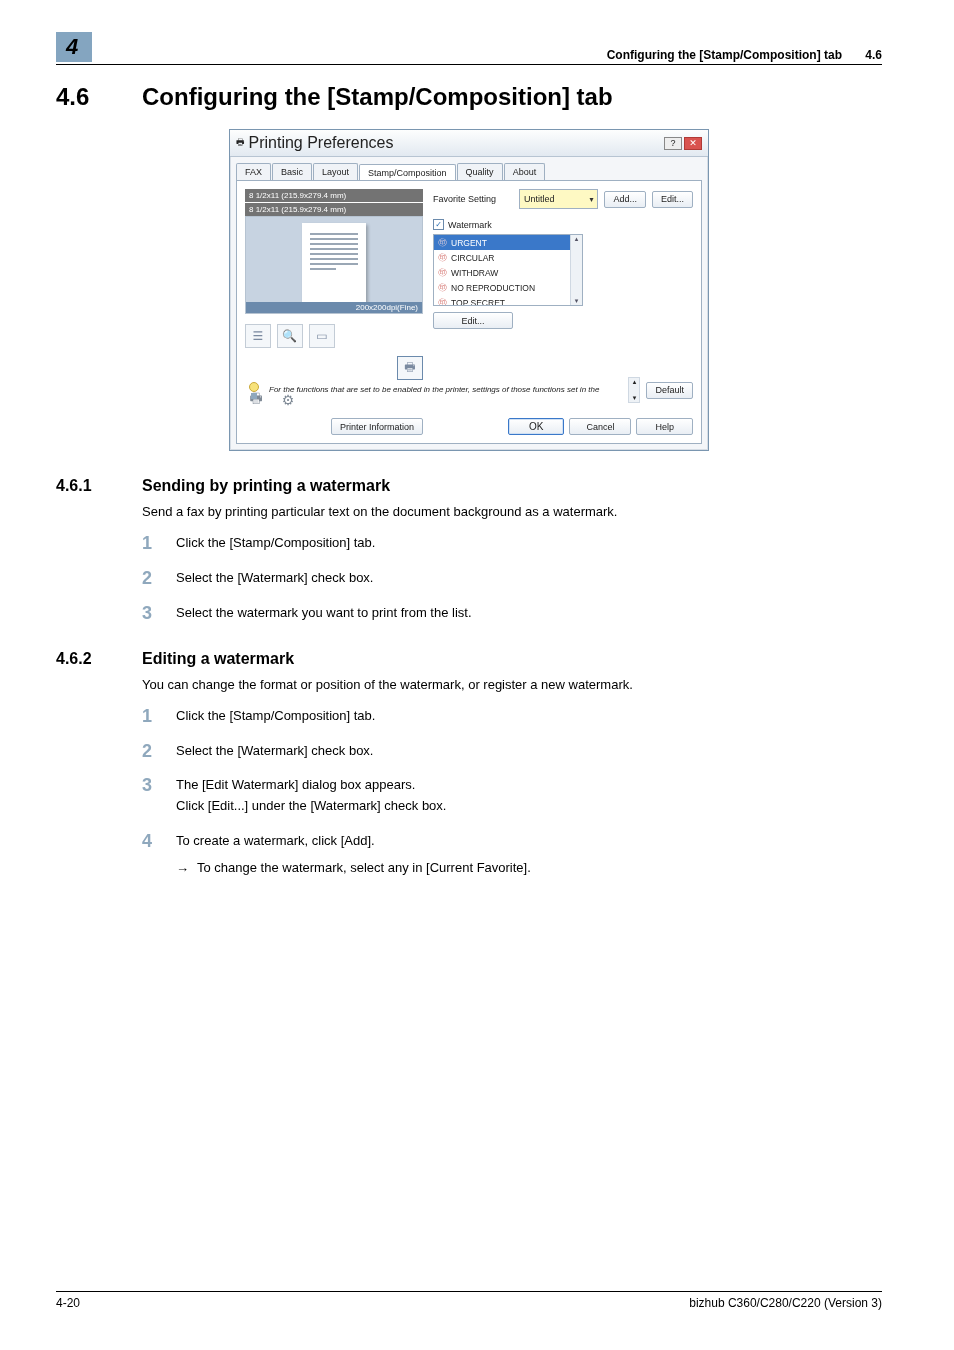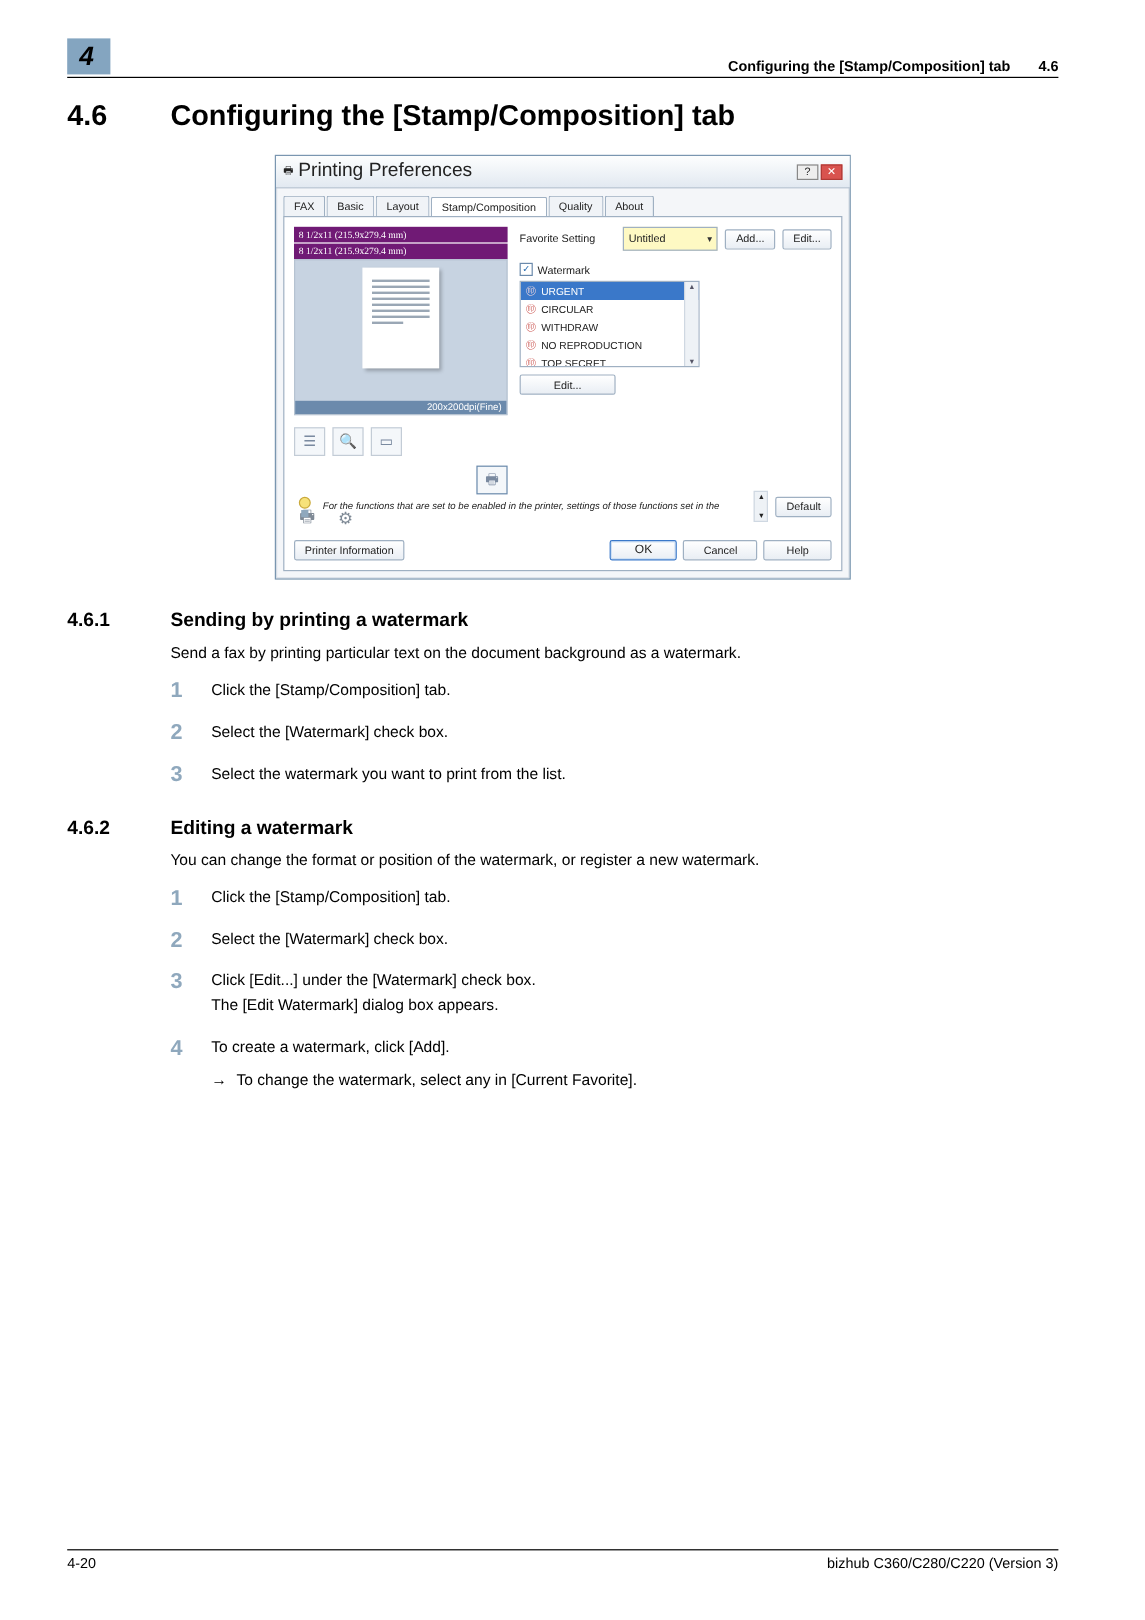--- a/index.html
+++ b/index.html
@@ -30,33 +30,33 @@
   .titlebar { background: linear-gradient(#fdfefe,#e2e9f1); border-bottom: 1px solid #b7c4d2; padding: 4px 6px; display: flex; justify-content: space-between; align-items: center; }
   .titlebar .ttl { font-size: 16px; }
   .winbtns { display: flex; gap: 2px; }
   .winbtn { width: 18px; height: 13px; border: 1px solid #888; background: #eee; font-size: 9px; line-height: 11px; text-align: center; }
   .winbtn.close { background: #d9534f; color: #fff; border-color: #b03a36; }
   .tabs { display: flex; padding: 6px 6px 0 6px; gap: 1px; }
   .tab { border: 1px solid #9fb0c2; border-bottom: none; background: #f0f3f7; padding: 3px 8px; font-size: 9px; border-radius: 2px 2px 0 0; text-align: right; }
   .tab.active { background: #fff; font-weight: normal; position: relative; top: 1px; }
   .dbody { border: 1px solid #9fb0c2; margin: 0 6px 6px 6px; background: #fff; padding: 8px; display: flex; gap: 10px; min-height: 250px; position: relative; }
   .leftcol { width: 178px; display: flex; flex-direction: column; }
-  .preview-head { background: #701a75; color: #fff; font-size: 8px; padding: 2px 4px; font-family: Liberation Serif, serif; }
-  .preview-box { flex: 0 0 auto; border: 1px solid #b6c3d1; background: #c7d3e1; height: 130px; display: flex; flex-direction: column; justify-content: space-between; }
+  .preview-head { background: #737373; color: #fff; font-size: 8px; padding: 2px 4px; }
+  .preview-box { flex: 0 0 auto; border: 1px solid #b6c3d1; background: #c7d3e1; height: 98px; display: flex; flex-direction: column; justify-content: space-between; }
   .paper-sheet { margin: 6px auto 0 auto; width: 64px; height: 84px; background: #fff; box-shadow: 2px 2px 3px rgba(0,0,0,0.25); padding: 10px 8px; }
   .paper-sheet .ln { height: 2px; background: #9aa7b5; margin-bottom: 3px; }
   .paper-sheet .ln.short { width: 55%; }
   .dpi { background: #6b8aac; color: #fff; font-size: 8px; text-align: right; padding: 1px 4px; }
   .iconrow { display: flex; gap: 6px; margin-top: 10px; }
   .mini-ic { width: 26px; height: 24px; border: 1px solid #c3ccd6; background: #f4f7fa; display: flex; align-items: center; justify-content: center; font-size: 12px; color: #7a8aa0; }
   .iconrow2 { display: flex; gap: 6px; margin-top: 8px; justify-content: flex-end; }
   .mini-ic.blue { border-color: #6b8aac; }
   .iconrow3 { display: flex; gap: 10px; margin-top: 10px; }
   .grey-ic { width: 22px; height: 20px; color: #7f8a96; font-size: 14px; display:flex; align-items:center; justify-content:center; }
-  .pi-btn-row { margin-top: 8px; display:flex; justify-content:flex-start; }
+  .pi-btn-row { margin-top: 8px; display:flex; justify-content:flex-end; }
 
   .rightcol { flex: 1; display: flex; flex-direction: column; }
   .favrow { display: flex; align-items: center; gap: 6px; margin-bottom: 10px; }
   .favrow .lbl { width: 80px; font-size: 9px; }
   .dd { border: 1px solid #9fb0c2; background: #fef9c3; height: 20px; flex: 1; padding: 1px 4px; font-size: 9px; display:flex; align-items:center; justify-content:space-between; }
   .dd .car { font-size: 8px; color:#333; }
   .btn { border: 1px solid #9fb0c2; background: linear-gradient(#fff,#e9eef4); padding: 1px 8px; font-size: 9px; height: 17px; border-radius: 2px; display:inline-flex; align-items:center; justify-content:center; }
   .chkrow { display:flex; align-items:center; gap:4px; margin-bottom:4px; }
   .chk { width:11px; height:11px; border:1px solid #6b8aac; background:#fff; display:flex; align-items:center; justify-content:center; font-size:8px; color:#2a6db0; }
   .wmlist { border:1px solid #9fb0c2; background:#fff; width: 150px; height: 72px; overflow:hidden; position:relative; }
@@ -247,22 +247,22 @@
   </div>
 
   <div class="step">
     <span class="stepnum">2</span>
     <span class="stepbody">Select the [Watermark] check box.</span>
   </div>
 
   <div class="step">
     <span class="stepnum">3</span>
     <div class="stepbody">
+      <div>The [Edit Watermark] dialog box appears.</div>
       <div>Click [Edit...] under the [Watermark] check box.</div>
-      <div>The [Edit Watermark] dialog box appears.</div>
     </div>
   </div>
 
   <div class="step">
     <span class="stepnum">4</span>
     <div class="stepbody">
       <div>To create a watermark, click [Add].</div>
       <div class="subbullet">
         <span class="arrow">→</span>
         <span>To change the watermark, select any in [Current Favorite].</span>

